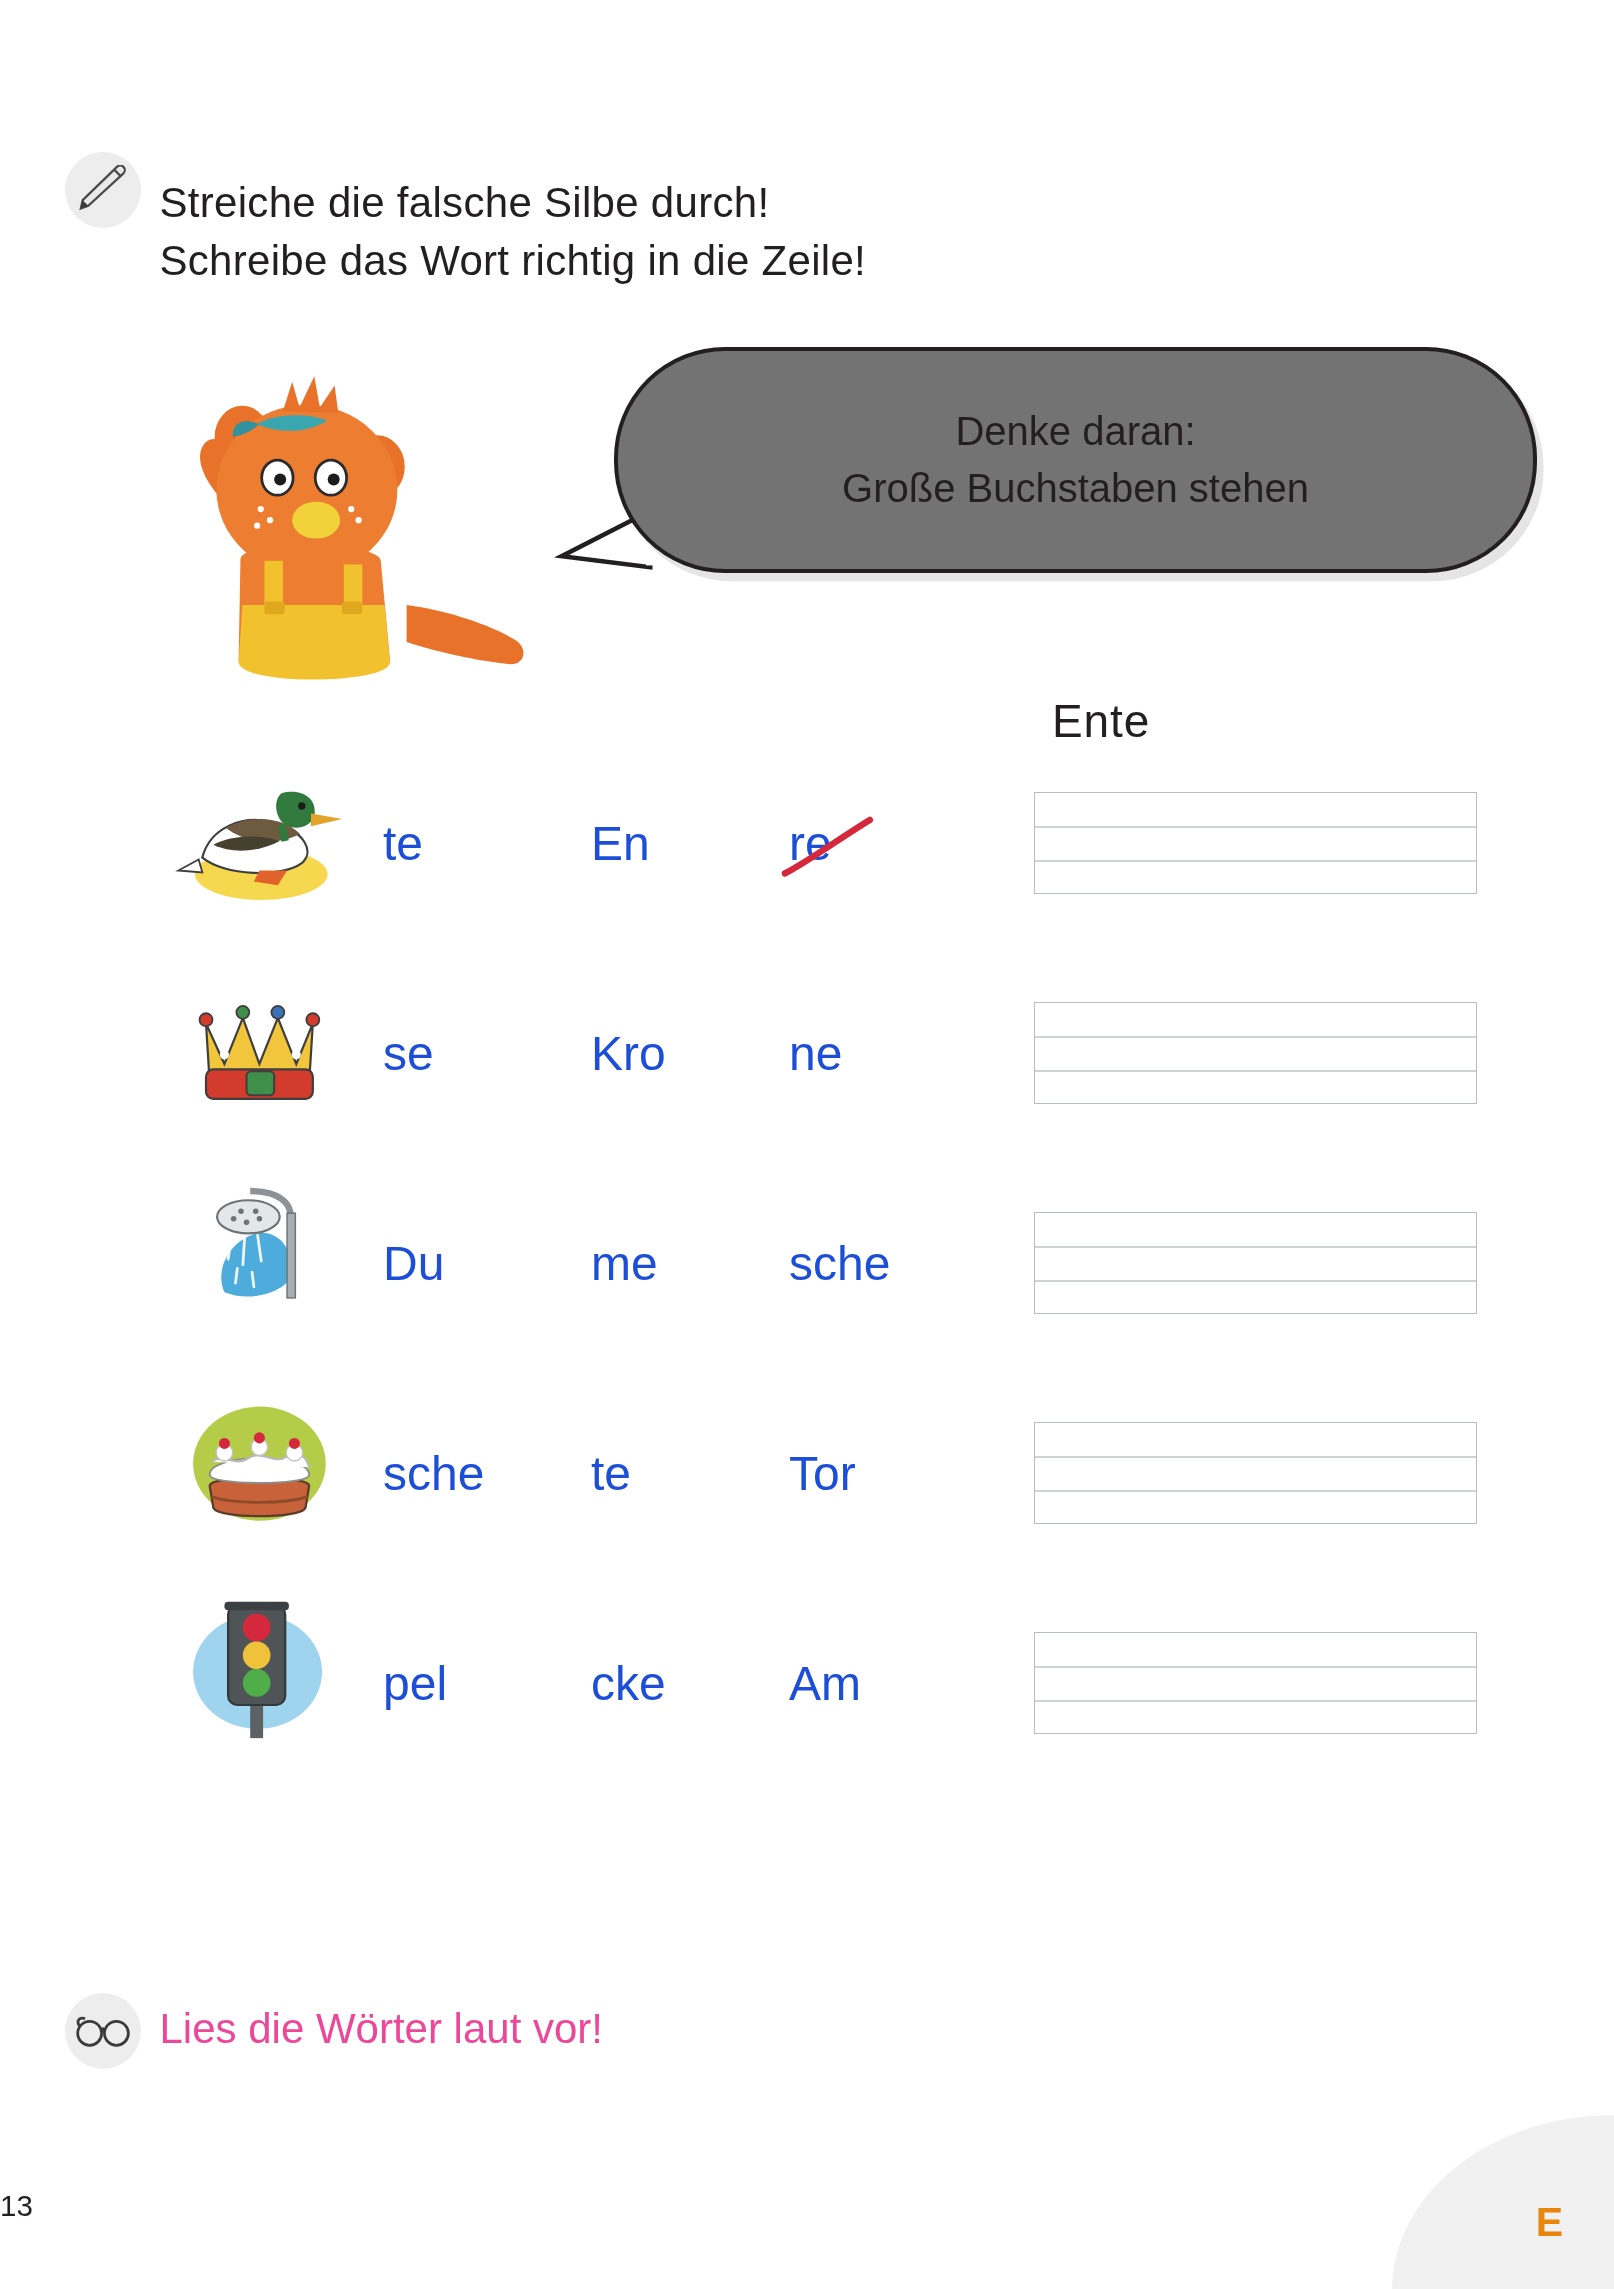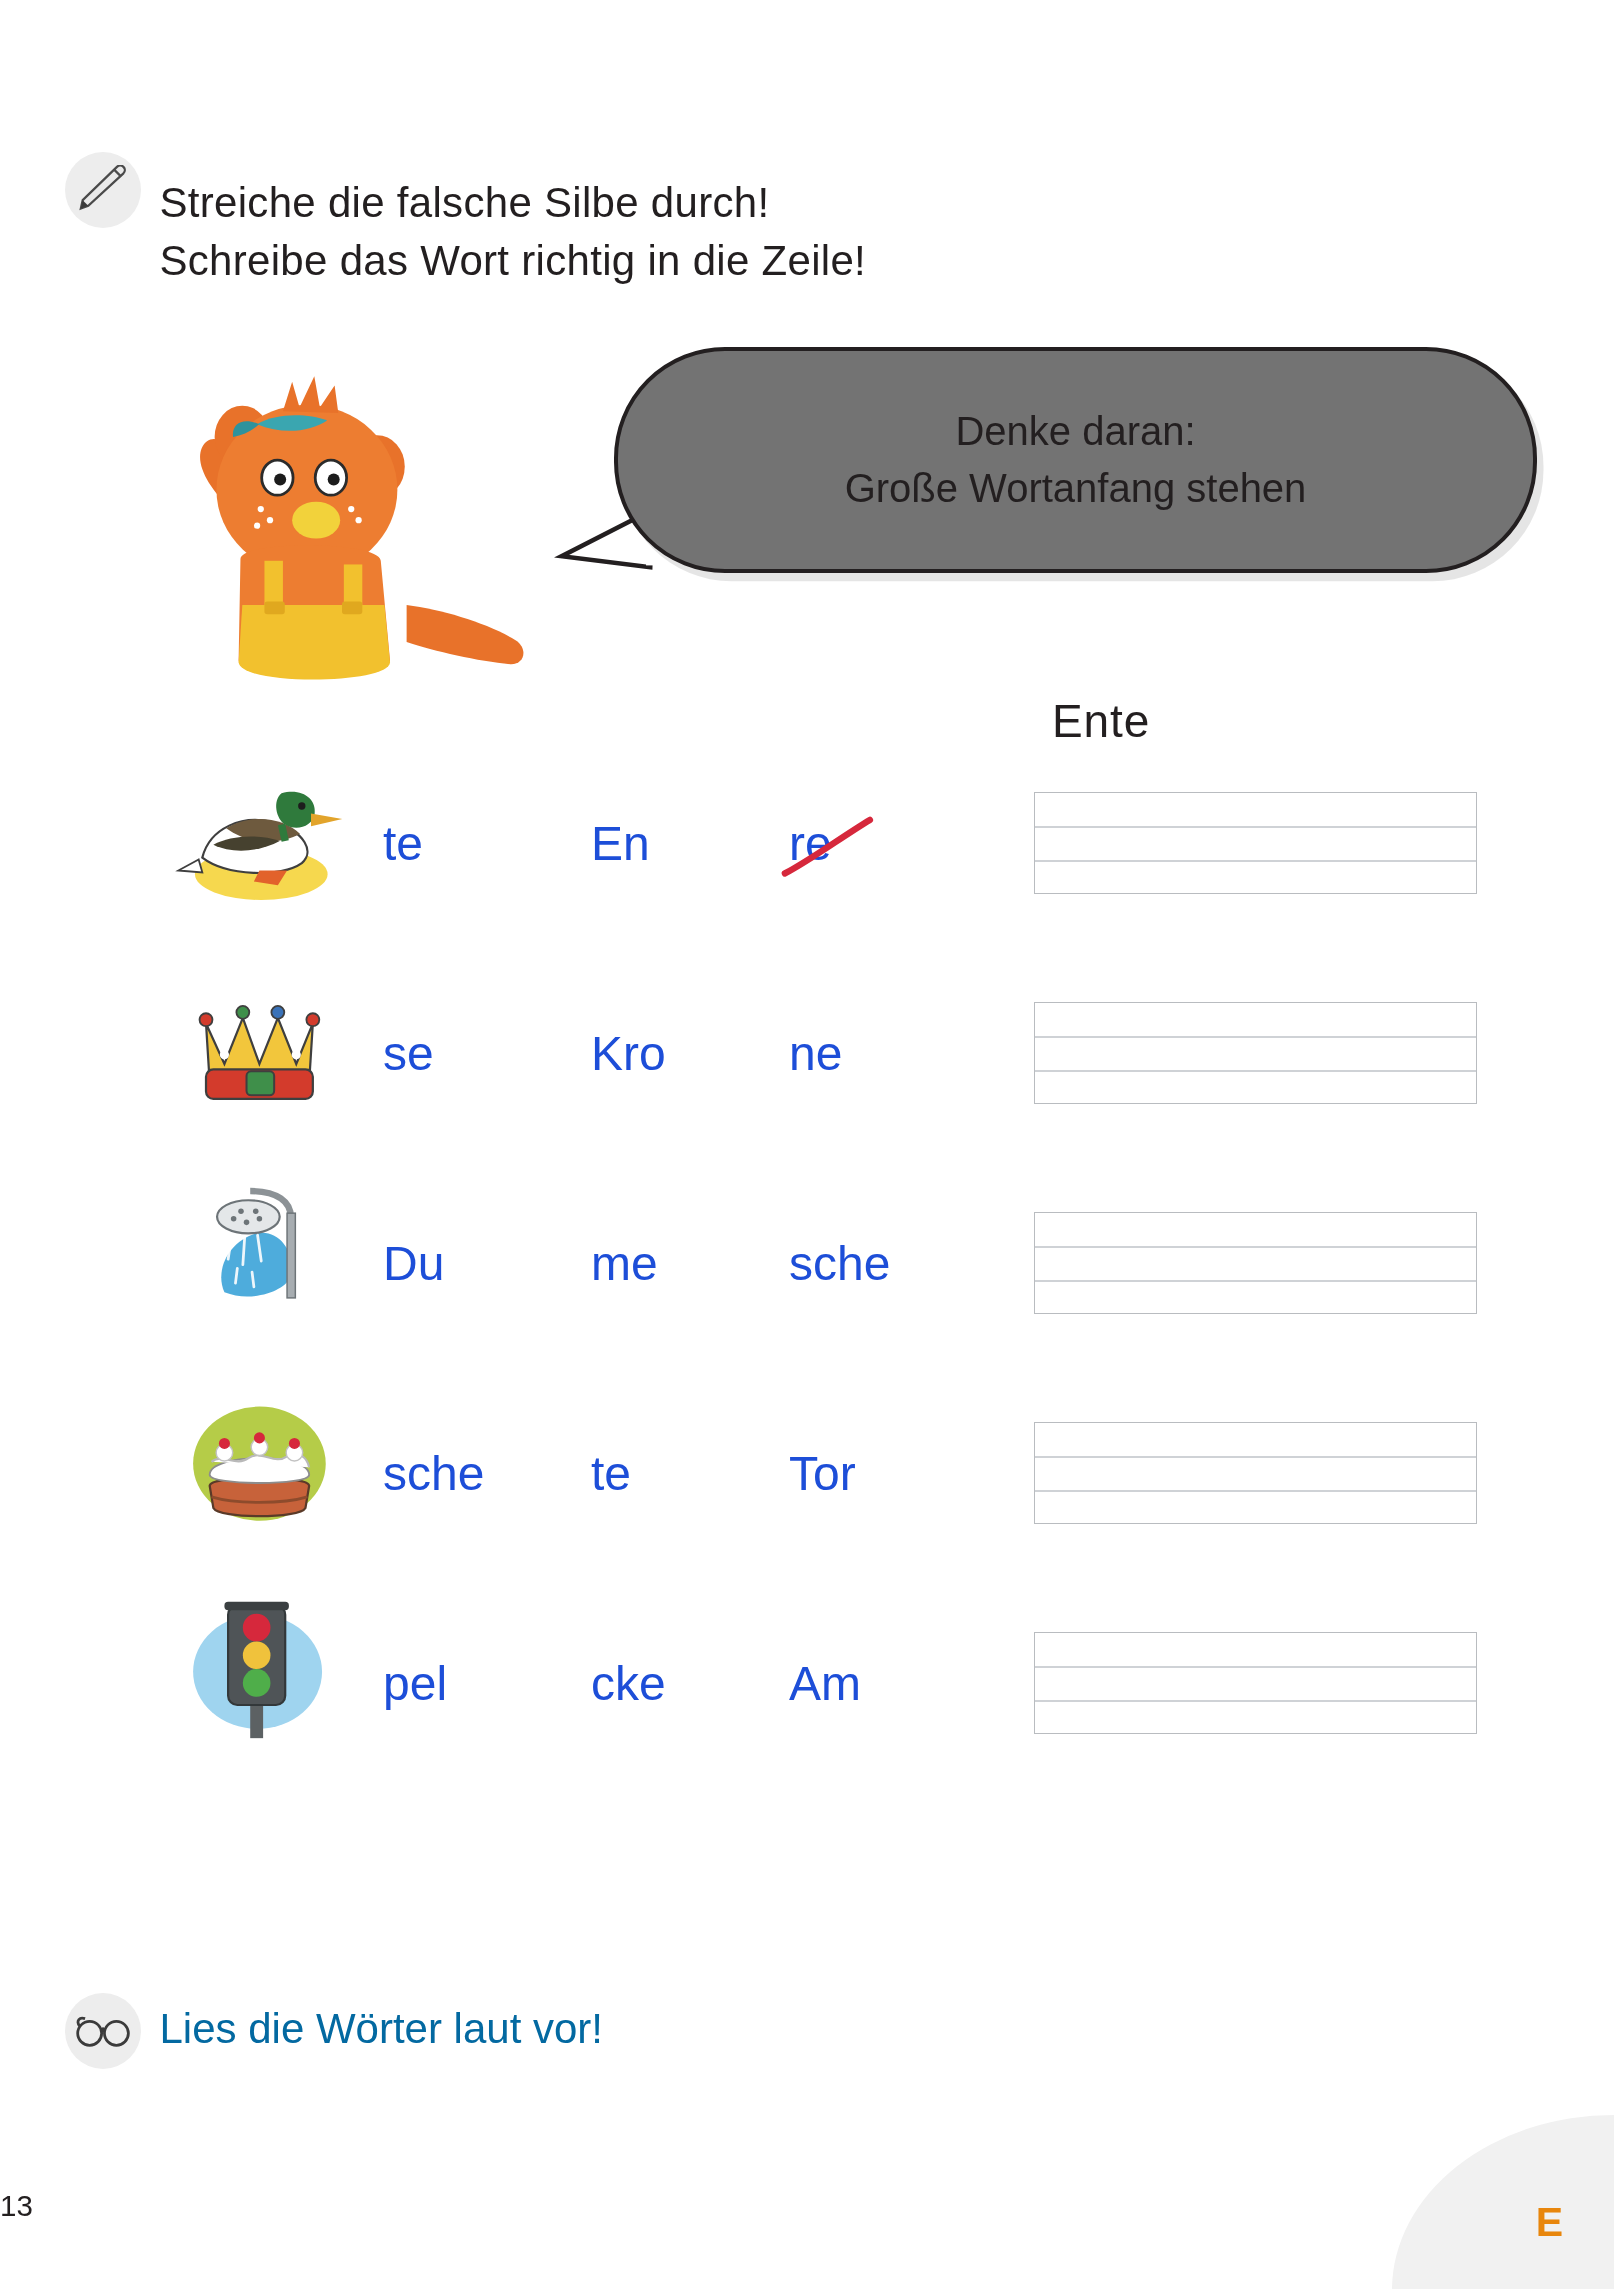--- a/index.html
+++ b/index.html
@@ -142,21 +142,21 @@
   .read-wrap {
     position: absolute;
     left: 65px;
     top: 1989px;
     display: flex;
     align-items: center;
   }
   .read-text {
     margin-left: 18.5px;
     font-size: 42px;
-    color: #0369a1;
+    color: #ec4899;
   }
   .glasses { position: absolute; left: 9.2px; top: 20px; }
 
   .page-num {
     position: absolute;
     left: 0; right: 0;
     top: 2189px;
     text-align: left;
     font-size: 29.5px;
     color: #231f20;
@@ -238,21 +238,21 @@
   </svg>
 
   <svg class="bubble-tail" viewBox="0 0 110 90">
     <path d="M106 12 L8 62 L104 74 Z" fill="#ffffff" stroke="#231f20" stroke-width="5"></path>
     <path d="M104 14 L104 72" stroke="#ffffff" stroke-width="9"></path>
   </svg>
 
   <div class="bubble">
     <div class="bubble-text">
       <div>Denke daran:</div>
-      <div>Große Wortanfang stehen</div>
+      <div>Große Buchstaben stehen</div>
     </div>
   </div>
 </div>
 
 <div class="rows">
 
   <div class="row">
     <div class="pic-cell">
       <svg viewBox="0 0 190 160" width="175" height="148">
         <ellipse cx="98" cy="128" rx="72" ry="28" fill="#f6d84e"></ellipse>

